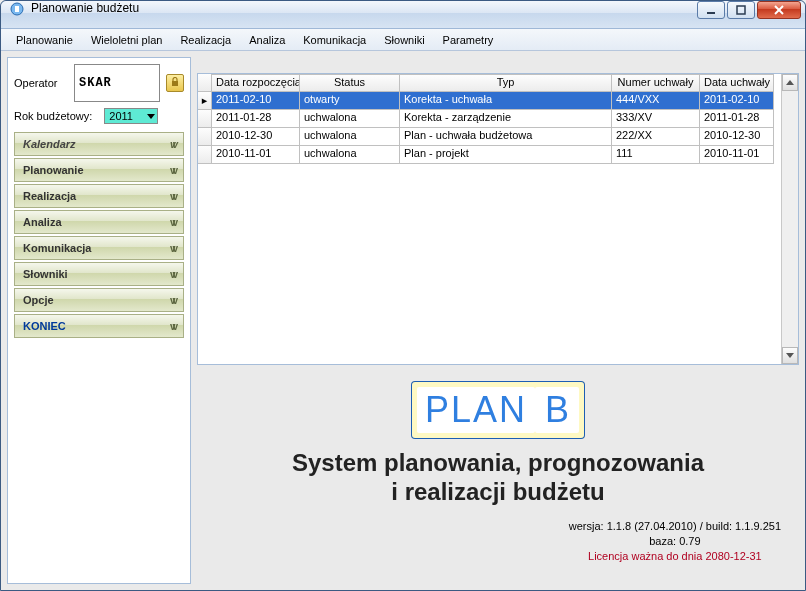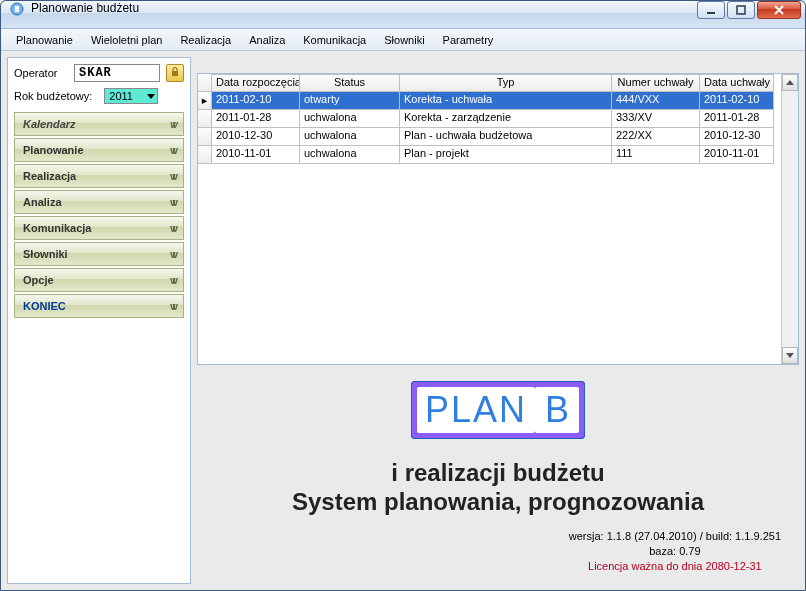--- a/index.html
+++ b/index.html
@@ -72,21 +72,21 @@
     border: 1px solid #a6bdd9;
     display: flex; flex-direction: column;
     padding: 6px;
   }
   .op-row { display: flex; align-items: center; gap: 6px; margin-bottom: 6px; }
   .op-label { width: 54px; }
   .op-field {
     flex: 1;
     background: #fff;
     border: 1px solid #888;
-    padding: 1px 4px;
+    padding: 11px 4px;
     font-weight: bold;
     font-family: "Courier New", monospace;
     font-size: 12px;
     letter-spacing: 1px;
   }
   .lock-btn {
     width: 18px; height: 18px;
     background: linear-gradient(#fdeea3, #e9c64e);
     border: 1px solid #a88a2a;
     border-radius: 2px;
@@ -166,26 +166,26 @@
   .sbtn .tri-up {border-left:4px solid transparent;border-right:4px solid transparent;border-bottom:5px solid #555;}
   .sbtn .tri-dn {border-left:4px solid transparent;border-right:4px solid transparent;border-top:5px solid #555;}
   .scroll-track { flex:1; background:#efefef;}
   .splash {
     flex: 1;
     background: #eaeaea;
     display: flex; flex-direction: column; align-items: center;
     padding-top: 8px;
   }
   .logo {
-    background: #8b5cf6;
+    background: #fef9c3;
     padding: 6px;
     border-radius: 4px;
     display: inline-flex; align-items: center; 
     box-shadow: inset 0 0 0 1px #1c5eb3;
-    margin-bottom: 20px;
+    margin-bottom: 10px;
   }
   .logo-plan {
     background: #fff;
     padding: 2px 8px;
     font-family: Impact, Arial Black, sans-serif;
     font-size: 36px;
     color: #2f7fe0;
     letter-spacing: 2px;
     border-radius: 2px;
   }
@@ -372,22 +372,22 @@
             </div>
         </div>
       </div>
 
       <div class="splash">
         <div class="logo">
           <span class="logo-plan">PLAN</span>
           <span class="logo-b">B</span>
         </div>
         <div class="tagline">
+          <div>System planowania, prognozowania</div>
           <div>i realizacji budżetu</div>
-          <div>System planowania, prognozowania</div>
         </div>
         <div class="version-box">
           <div>wersja: 1.1.8 (27.04.2010) / build: 1.1.9.251</div>
           <div>baza: 0.79</div>
           <div class="lic">Licencja ważna do dnia 2080-12-31</div>
         </div>
       </div>
 
     </div>
   </div>

